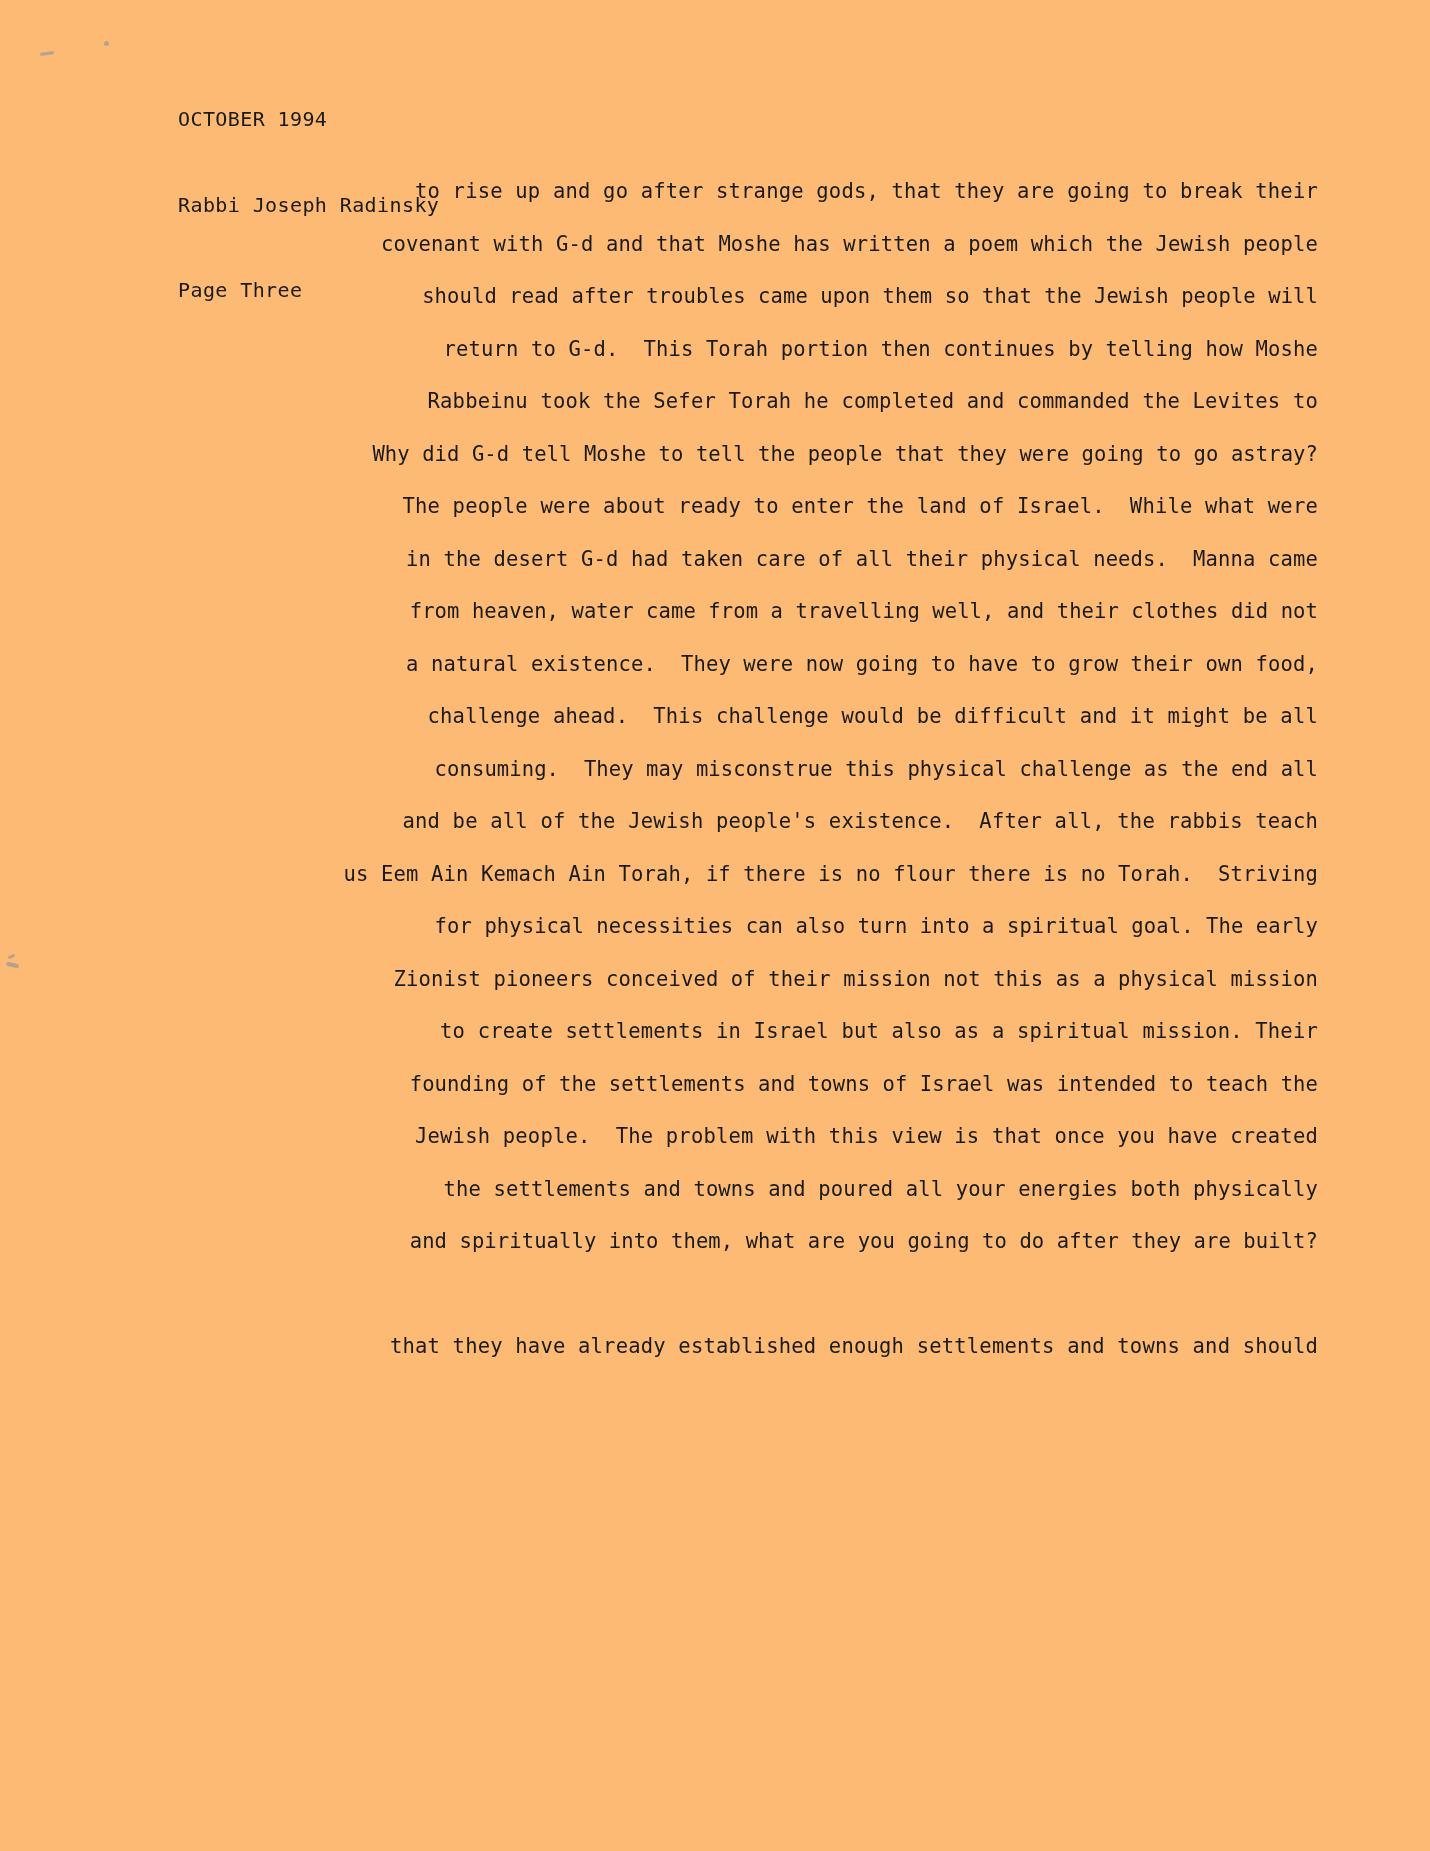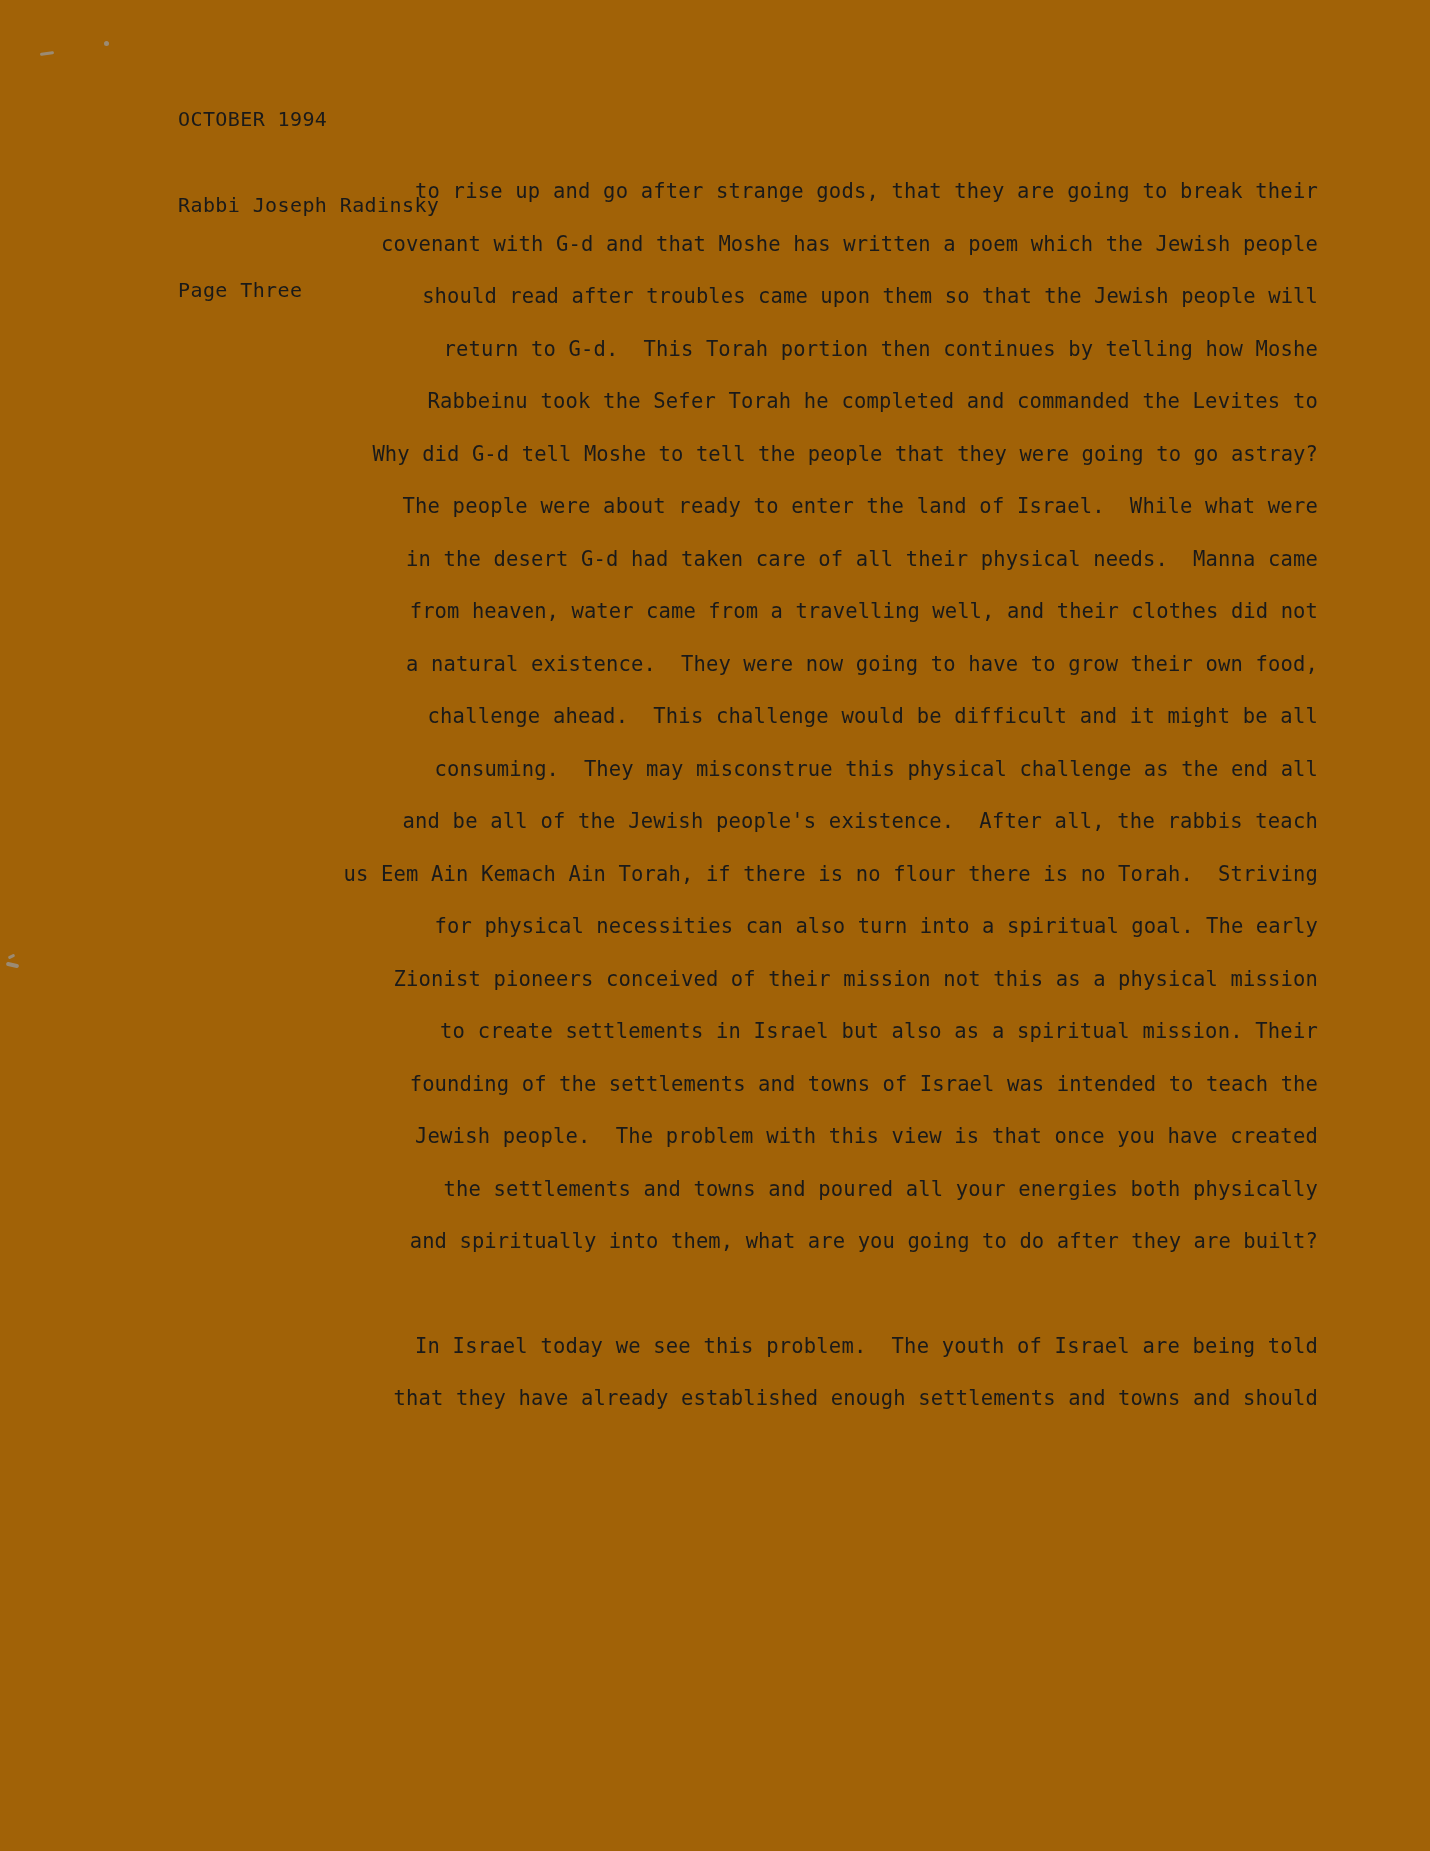--- a/index.html
+++ b/index.html
@@ -4,21 +4,21 @@
 <style>
   html, body {
     margin: 0;
     padding: 0;
     background: #ffffff;
   }
   .page {
     position: relative;
     width: 1430px;
     height: 1851px;
-    background: #a16207;
+    background: #fdba74;
     overflow: hidden;
     font-family: "DejaVu Sans Mono", monospace;
     color: #1a1a1a;
   }
 
   
   .speck {
     position: absolute;
     background: #9a9a9a;
     border-radius: 50%;
@@ -98,18 +98,17 @@
       <div class="line">to create settlements in Israel but also as a spiritual mission. Their</div>
       <div class="line">founding of the settlements and towns of Israel was intended to teach the</div>
       <div class="line">Jewish people.  The problem with this view is that once you have created</div>
       <div class="line">the settlements and towns and poured all your energies both physically</div>
       <div class="line">and spiritually into them, what are you going to do after they are built?</div>
     </div>
 
     <div class="para-gap"></div>
 
     <div>
-      <div class="line">In Israel today we see this problem.  The youth of Israel are being told</div>
       <div class="line">that they have already established enough settlements and towns and should</div>
     </div>
 
   </div>
 </div>
 
 </body></html>

